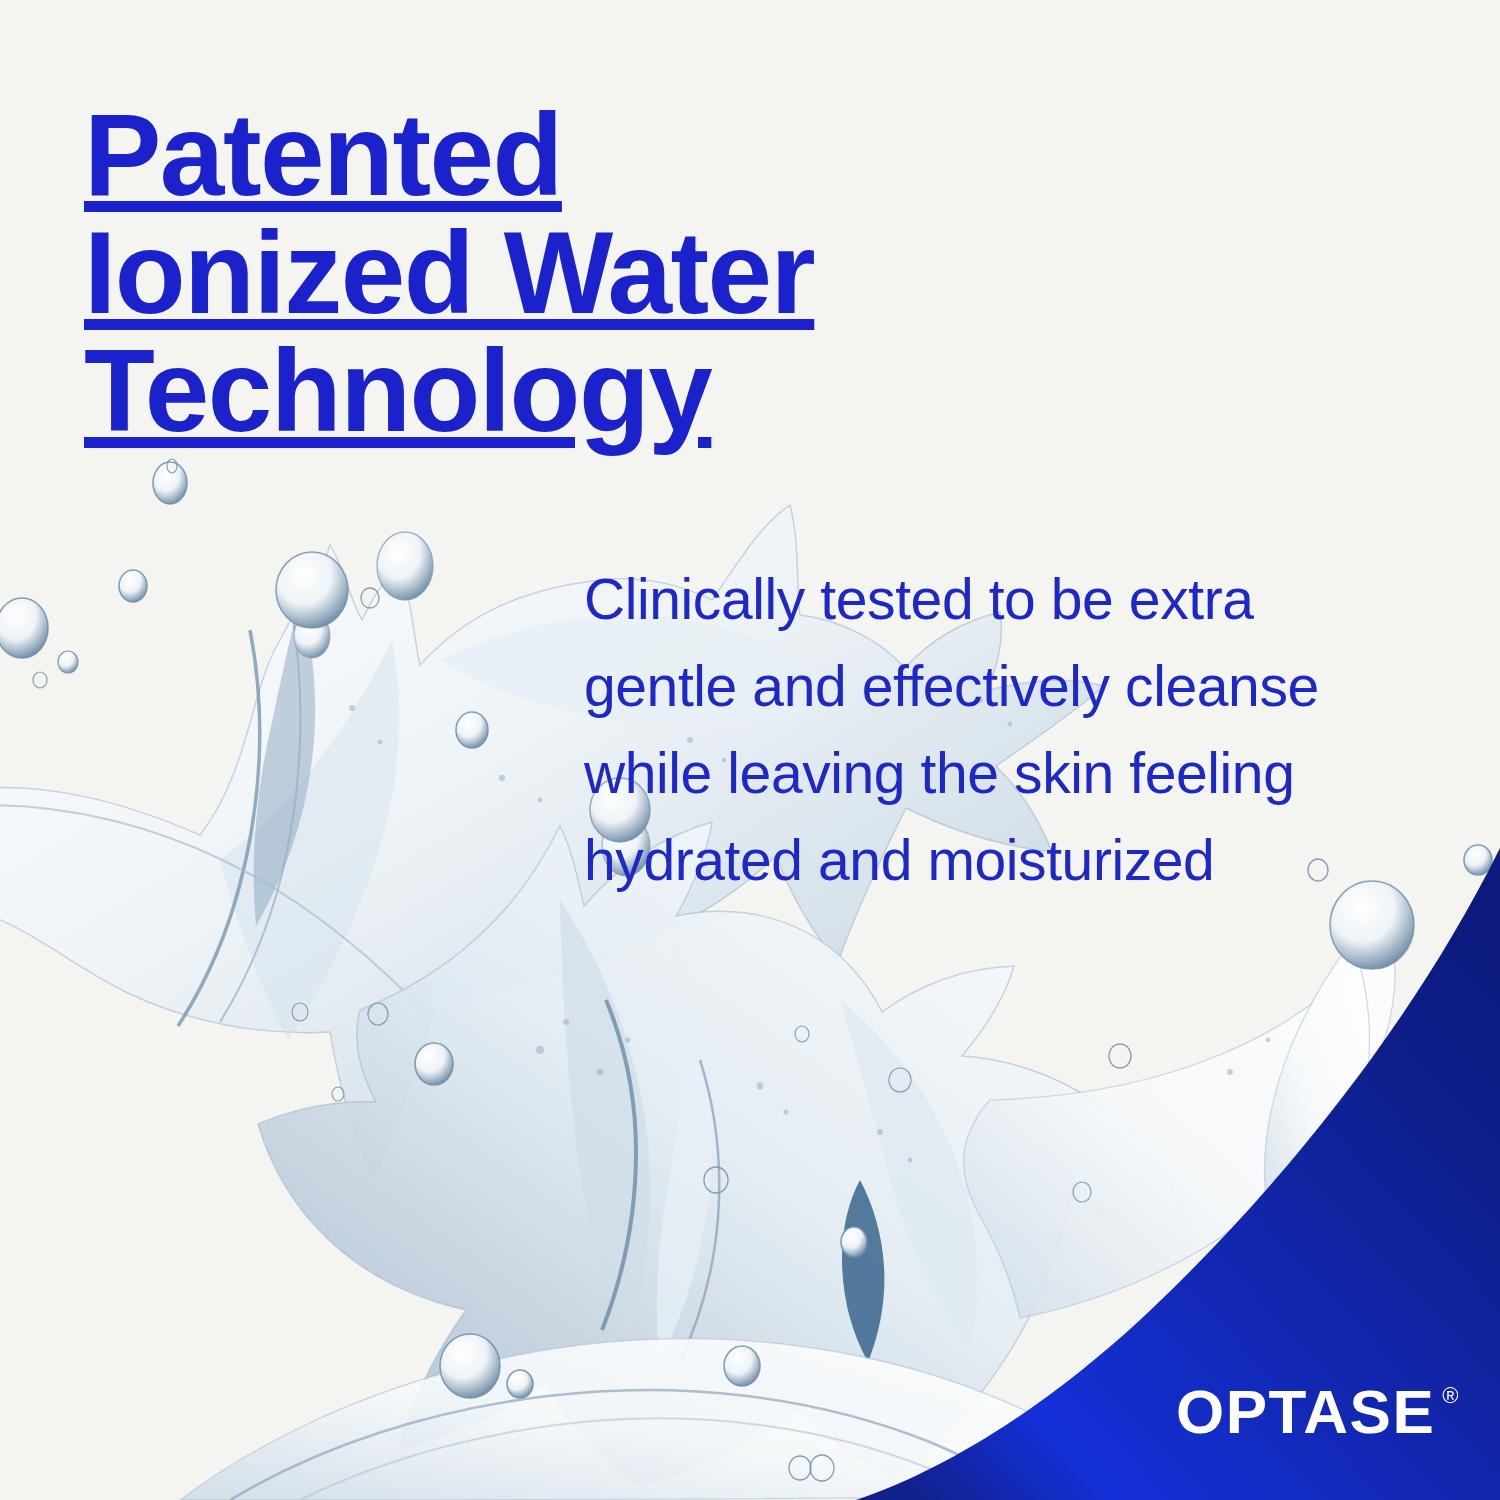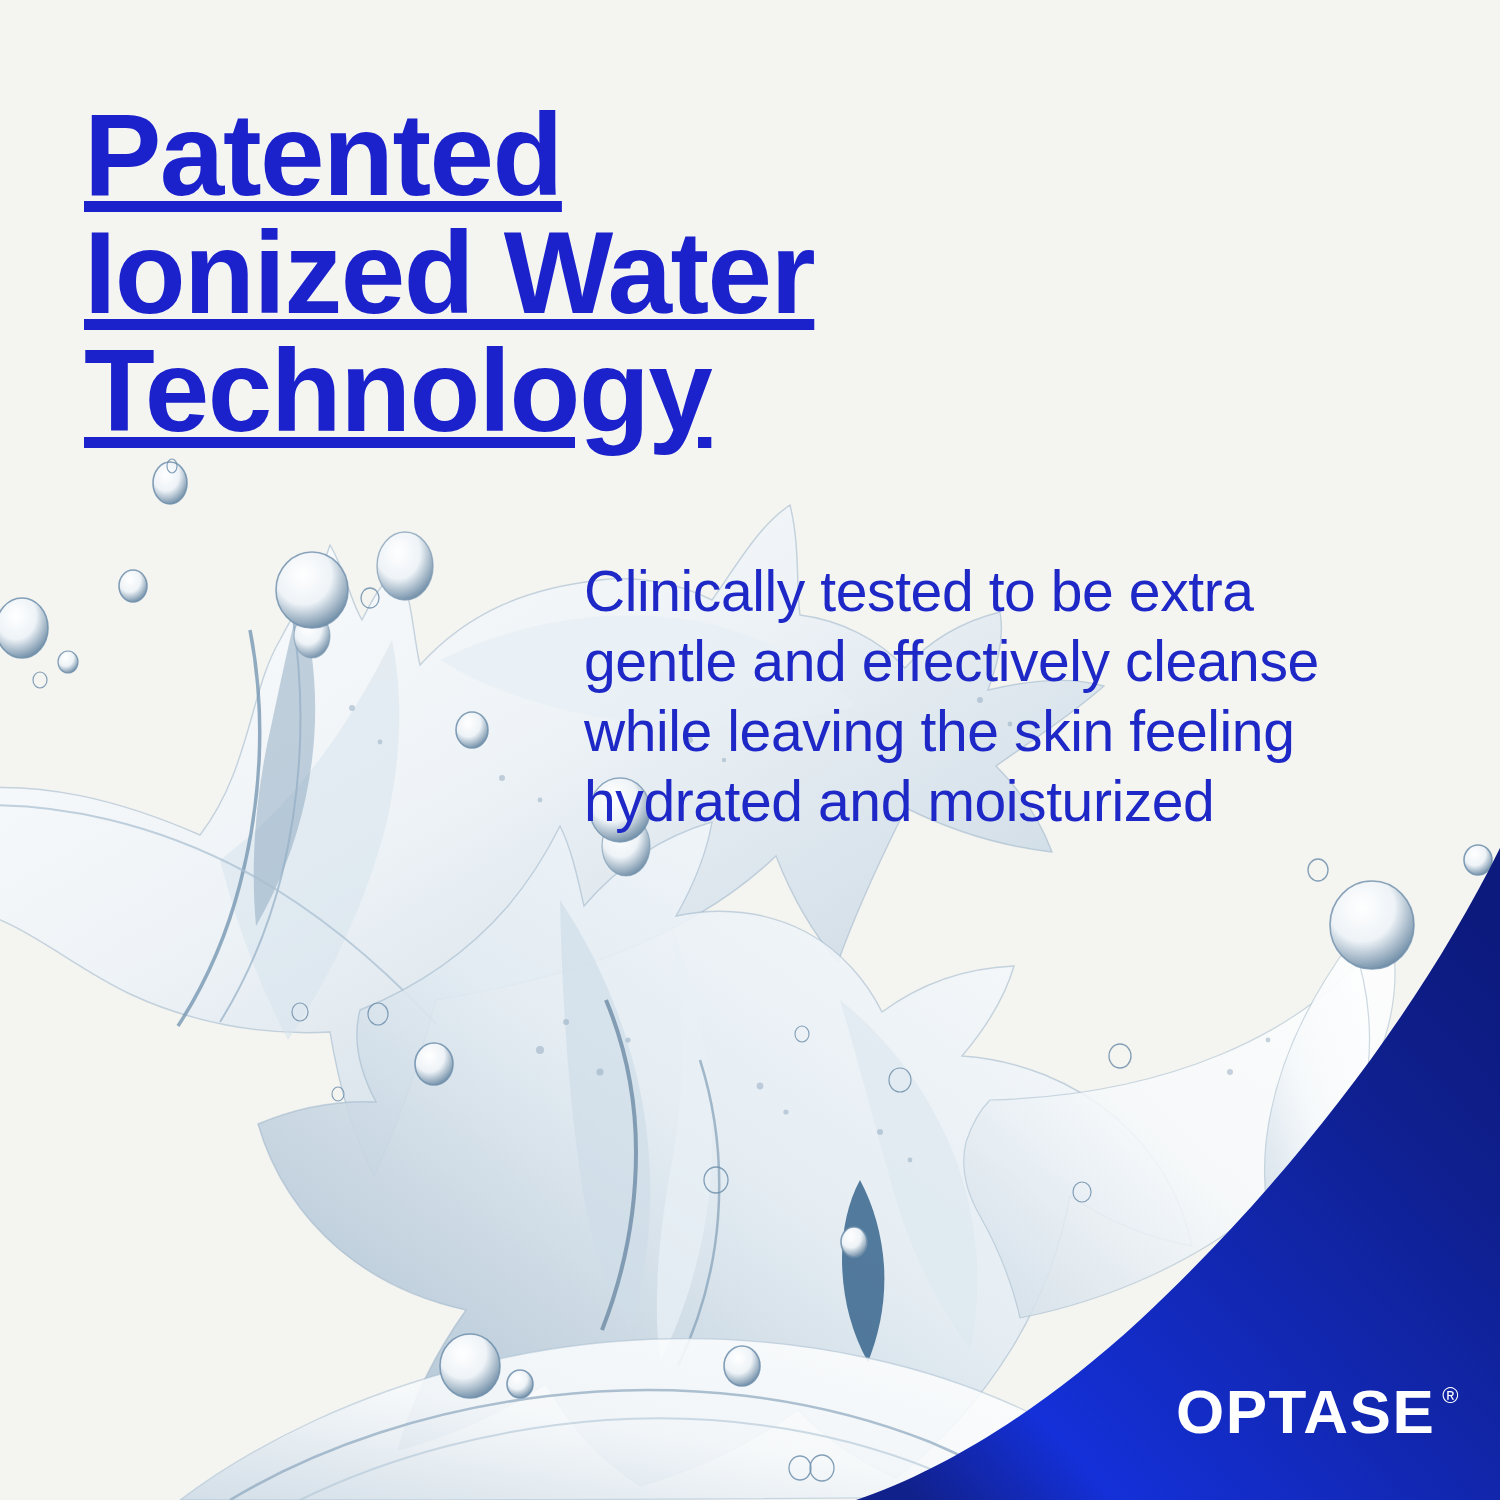--- a/index.html
+++ b/index.html
@@ -48,21 +48,21 @@
     white-space: pre-line;
     text-decoration: underline;
   }
   #subcopy {
     position: absolute;
     left: 584px;
     top: 556px;
     width: 860px;
     color: #1e28c6;
     font-size: 57px;
-    line-height: 70px;
+    line-height: 87px;
     font-weight: 400;
     letter-spacing: -0.4px;
     white-space: pre-line;
   }
 
   
   #brand-logo {
     position: absolute;
     left: 1176px;
     top: 1381px;

